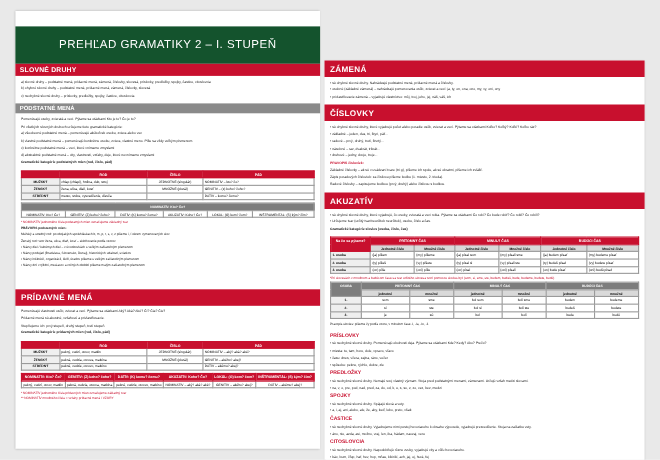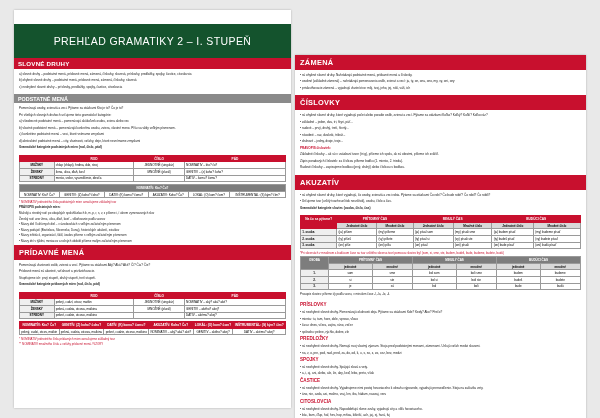--- a/index.html
+++ b/index.html
@@ -115,21 +115,21 @@
       <div class="blk b">PRÁVOPIS podstatných mien:</div>
       <div class="blk">Mužský a stredný rod: po obojakých spoluhláskach b, m, p, r, s, v, z píšeme i, í okrem vymenovaných slov</div>
       <div class="blk">Ženský rod: vzor žena, ulica, dlaň, kosť – skloňovanie podľa vzorov</div>
       <div class="blk">• Názvy diel / kultúrnych diel – v úvodzovkách s veľkým začiatočným písmenom</div>
       <div class="blk">• Názvy podujatí (Bratislava, Slovensko, Dunaj), historických udalostí, sviatkov</div>
       <div class="blk">• Názvy inštitúcií, organizácií, škôl, úradov píšeme s veľkým začiatočným písmenom</div>
       <div class="blk">• Názvy dní v týždni, mesiacov a ročných období píšeme malým začiatočným písmenom</div>
       <div class="blk"></div>
     </div>
 
-    <div class="sec" style="margin-top:2px">PRÍDAVNÉ MENÁ</div>
+    <div class="sec" style="margin-top:20px">PRÍDAVNÉ MENÁ</div>
     <div class="body">
       <p class="tiny">Pomenúvajú vlastnosti osôb, zvierat a vecí. Pýtame sa otázkami Aký? Aká? Aké? Čí? Čia? Čie?</p>
       <p class="tiny">Prídavné mená sú akostné, vzťahové a privlastňovacie.</p>
       <p class="tiny">Stupňujeme ich: prvý stupeň, druhý stupeň, tretí stupeň.</p>
       <p class="tiny b">Gramatické kategórie prídavných mien (rod, číslo, pád)</p>
     </div>
 
     <div style="padding:0 5px;">
       <table>
         <tbody>

